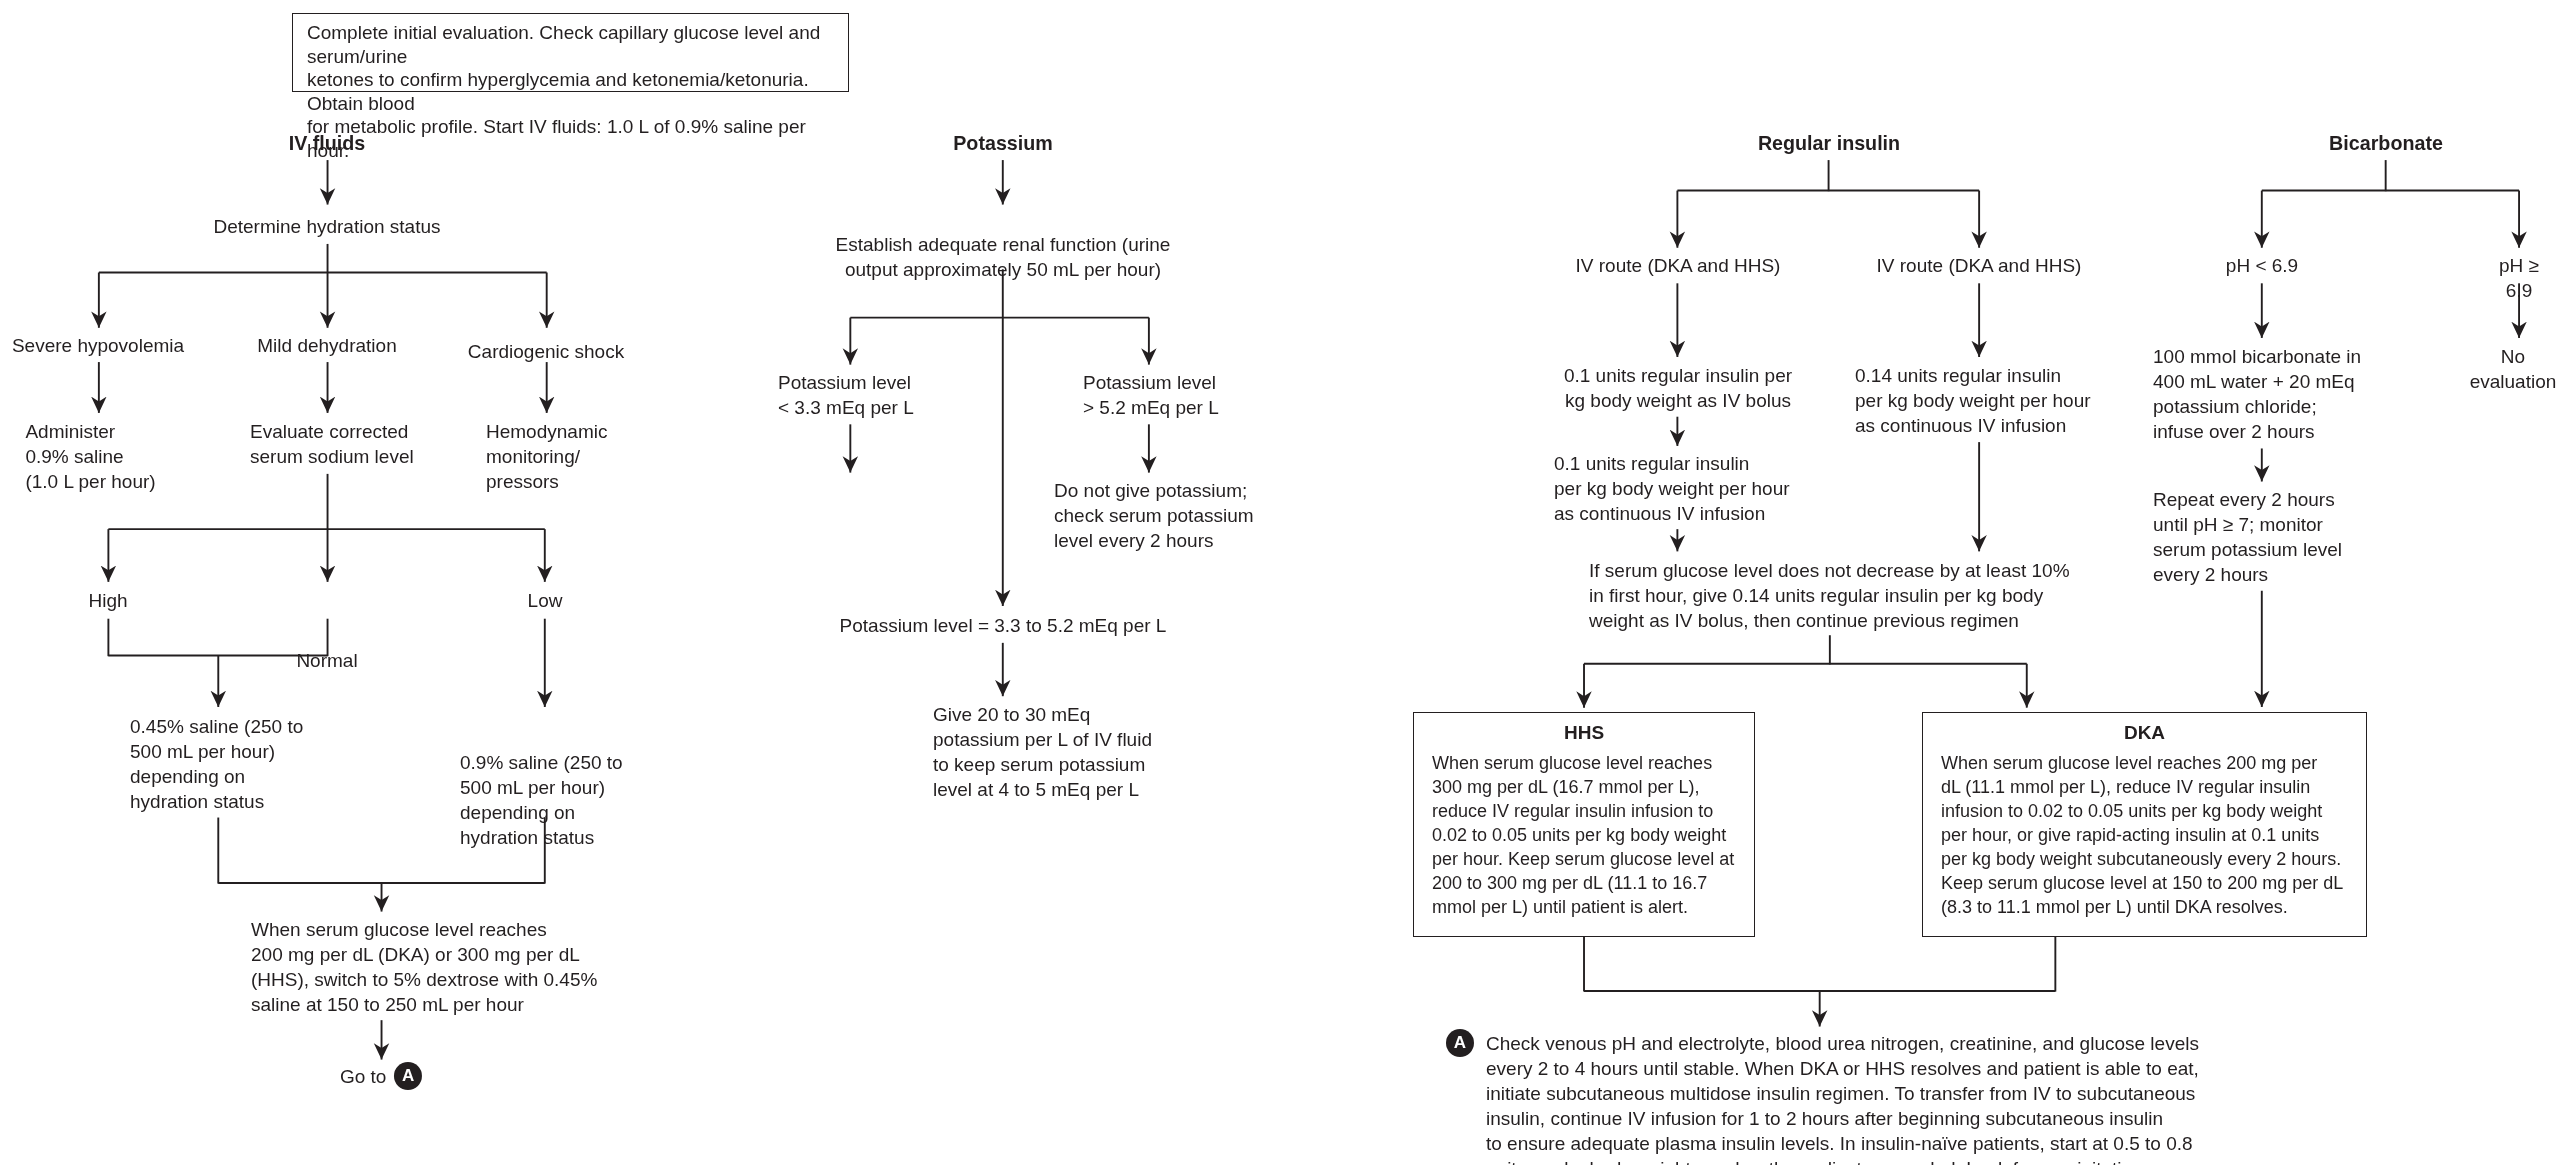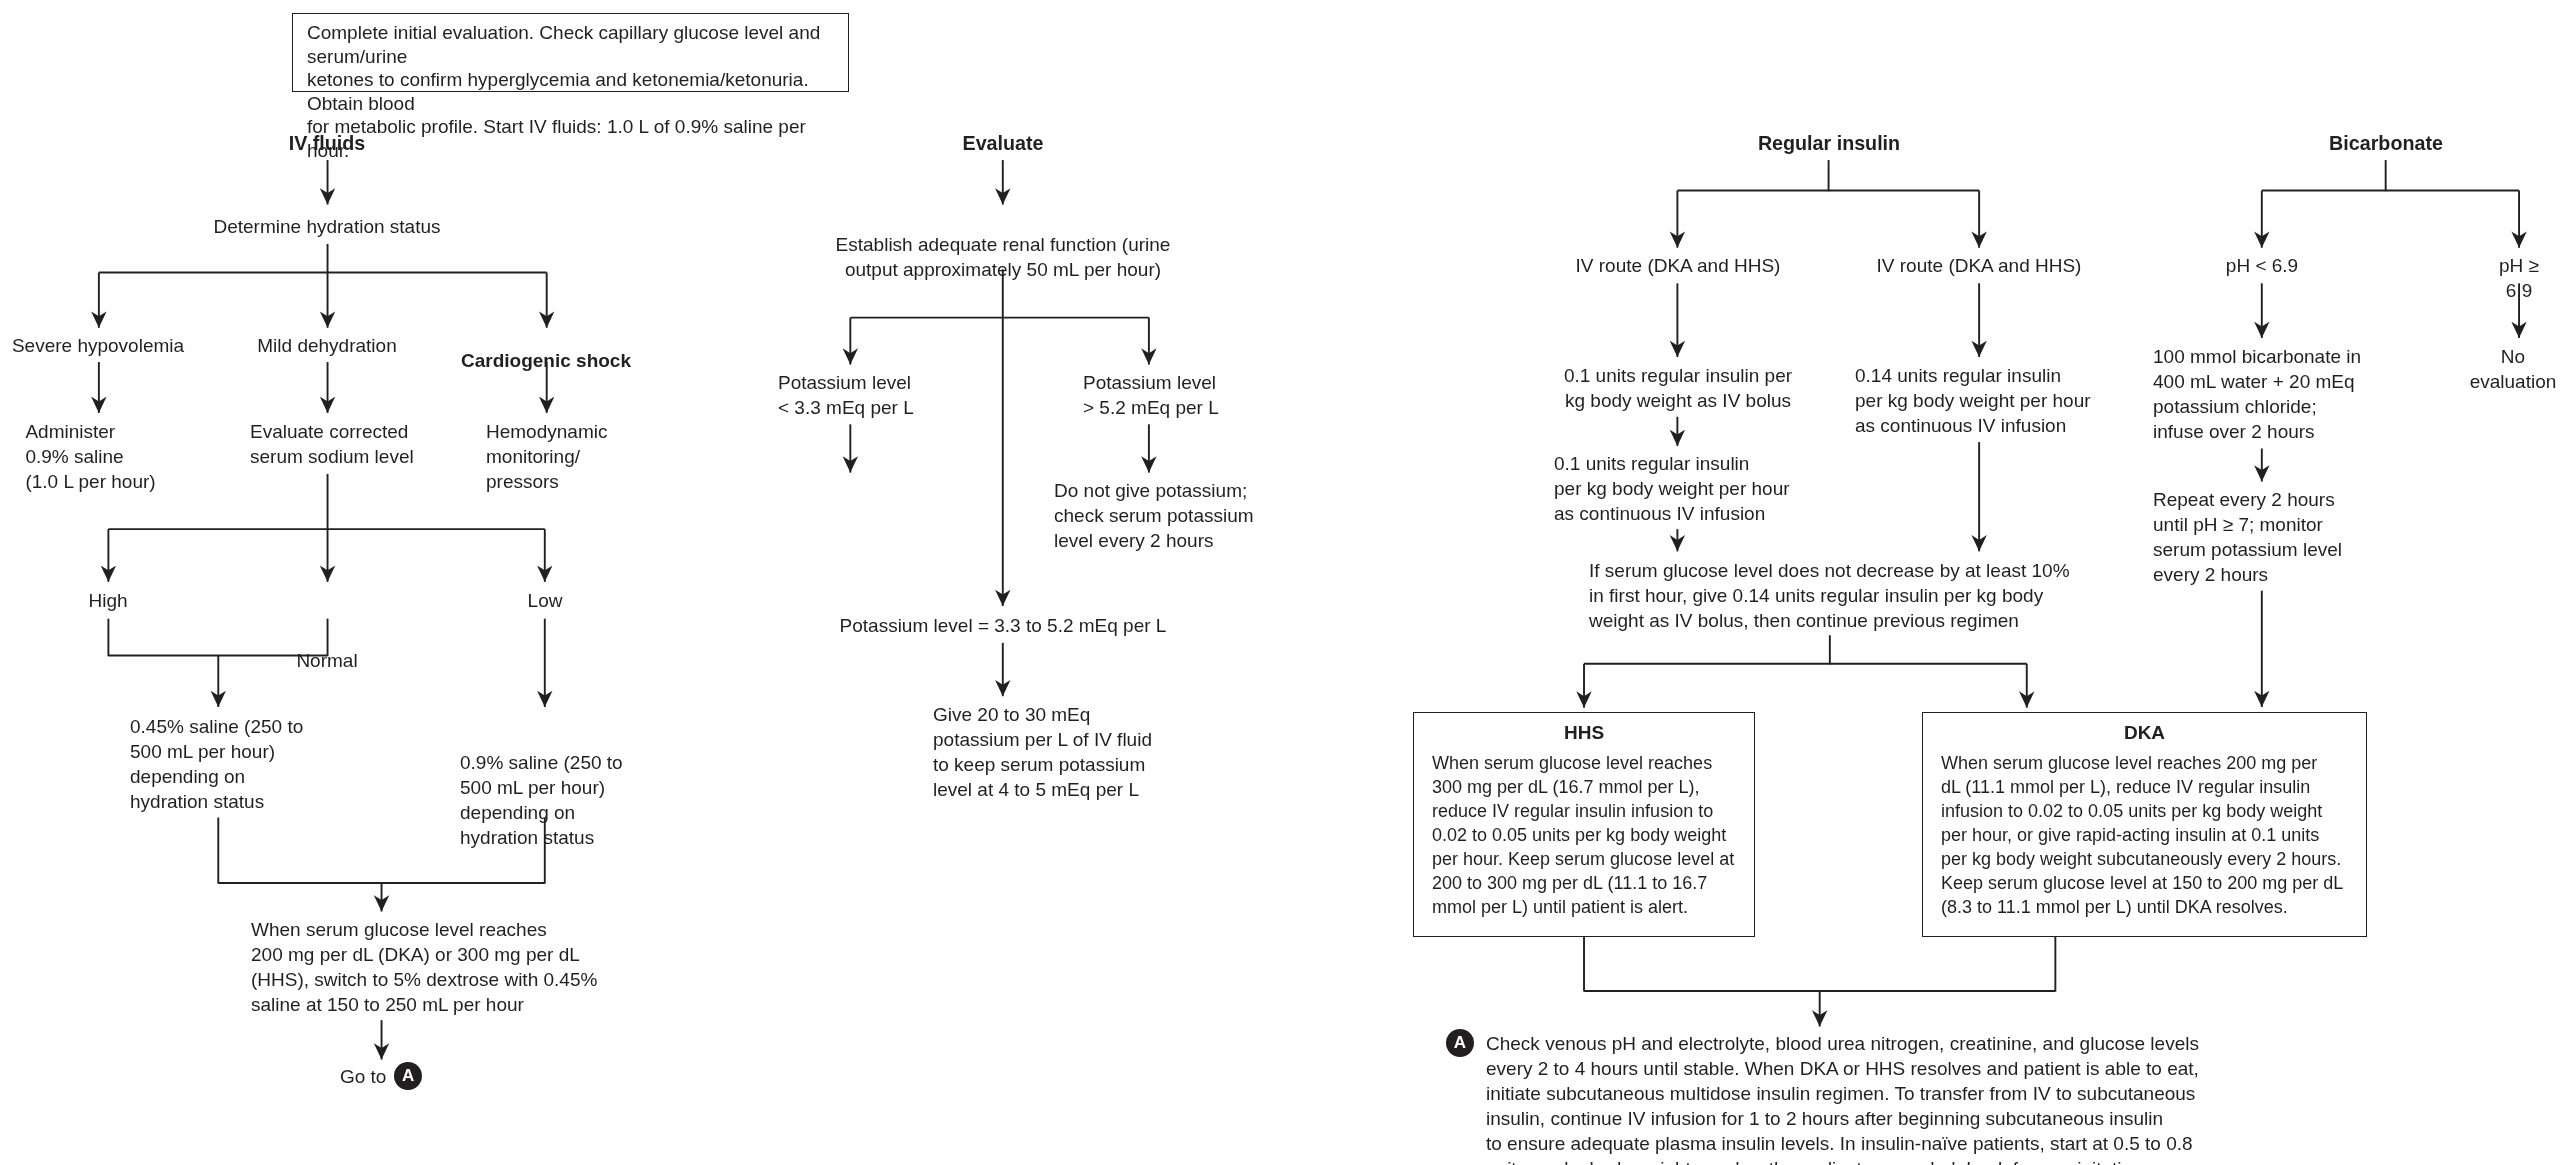--- a/index.html
+++ b/index.html
@@ -92,21 +92,21 @@
   <div class="box" style="left:292px;top:12.7px;width:557px;height:79px;">
     <div class="titletext">Complete initial evaluation. Check capillary glucose level and serum/urine
 ketones to confirm hyperglycemia and ketonemia/ketonuria. Obtain blood
 for metabolic profile. Start IV fluids: 1.0 L of 0.9% saline per hour.</div>
   </div>
 
   <div class="t c b" style="left:327px;top:131px;">IV fluids</div>
   <div class="t c" style="left:327px;top:214px;">Determine hydration status</div>
   <div class="t c" style="left:98px;top:333px;">Severe hypovolemia</div>
   <div class="t c" style="left:327px;top:333px;">Mild dehydration</div>
-  <div class="t c" style="left:546px;top:348px;font-weight:bold;">Cardiogenic shock</div>
+  <div class="t c" style="left:546px;top:339px;">Cardiogenic shock</div>
   <div class="t" style="left:25.4px;top:419px;">Administer
 0.9% saline
 (1.0 L per hour)</div>
   <div class="t" style="left:250px;top:419px;">Evaluate corrected
 serum sodium level</div>
   <div class="t" style="left:486px;top:419px;">Hemodynamic
 monitoring/
 pressors</div>
   <div class="t c" style="left:108px;top:588px;">High</div>
   <div class="t c" style="left:327px;top:616px;margin-top:32px;">Normal</div>
@@ -121,21 +121,21 @@
 hydration status</div>
   <div class="t" style="left:251px;top:917px;">When serum glucose level reaches
 200 mg per dL (DKA) or 300 mg per dL
 (HHS), switch to 5% dextrose with 0.45%
 saline at 150 to 250 mL per hour</div>
   <div class="goto" style="left:381px;top:1062px;">
     <span class="t" style="position:static;">Go to</span>
     <span class="badge">A</span>
   </div>
 
-  <div class="t c b" style="left:1003px;top:131px;">Evaluate</div>
+  <div class="t c b" style="left:1003px;top:131px;">Potassium</div>
   <div class="t c" style="left:1003px;top:232px;text-align:center;">Establish adequate renal function (urine
 output approximately 50 mL per hour)</div>
   <div class="t" style="left:778px;top:370px;">Potassium level
 &lt; 3.3 mEq per L</div>
   <div class="t" style="left:1083px;top:370px;">Potassium level
 &gt; 5.2 mEq per L</div>
   <div class="t" style="left:1054px;top:478px;">Do not give potassium;
 check serum potassium
 level every 2 hours</div>
   <div class="t c" style="left:1003px;top:613px;">Potassium level = 3.3 to 5.2 mEq per L</div>

